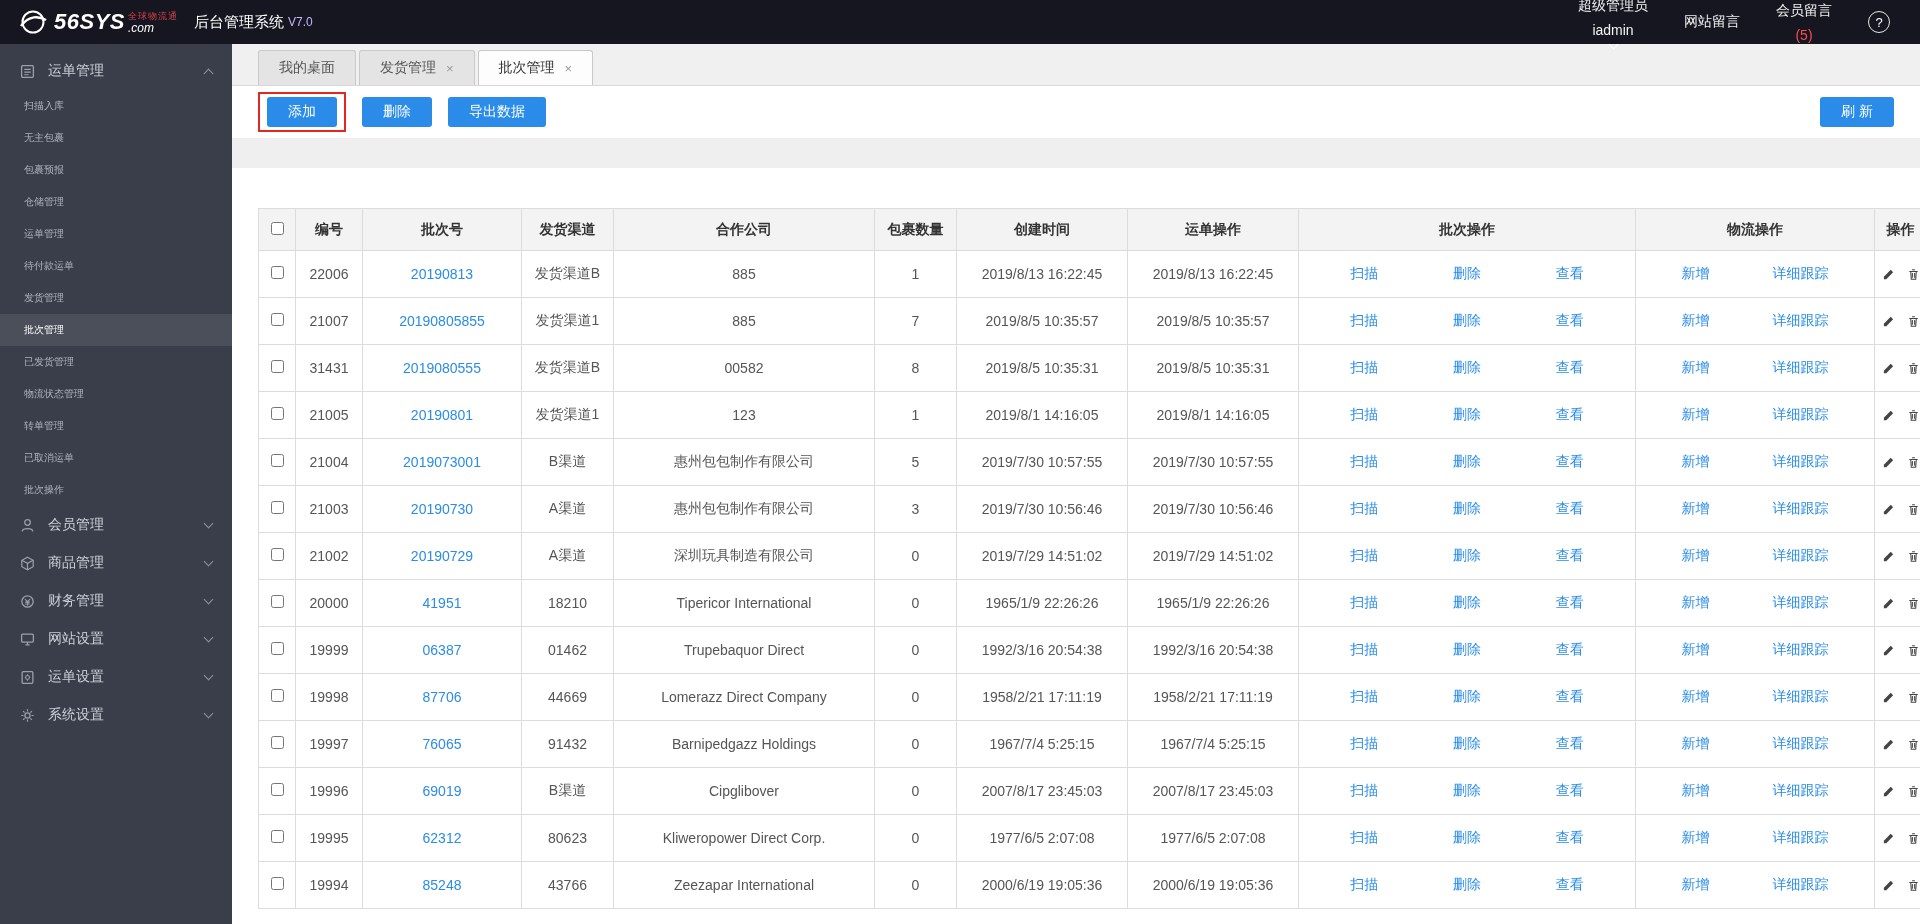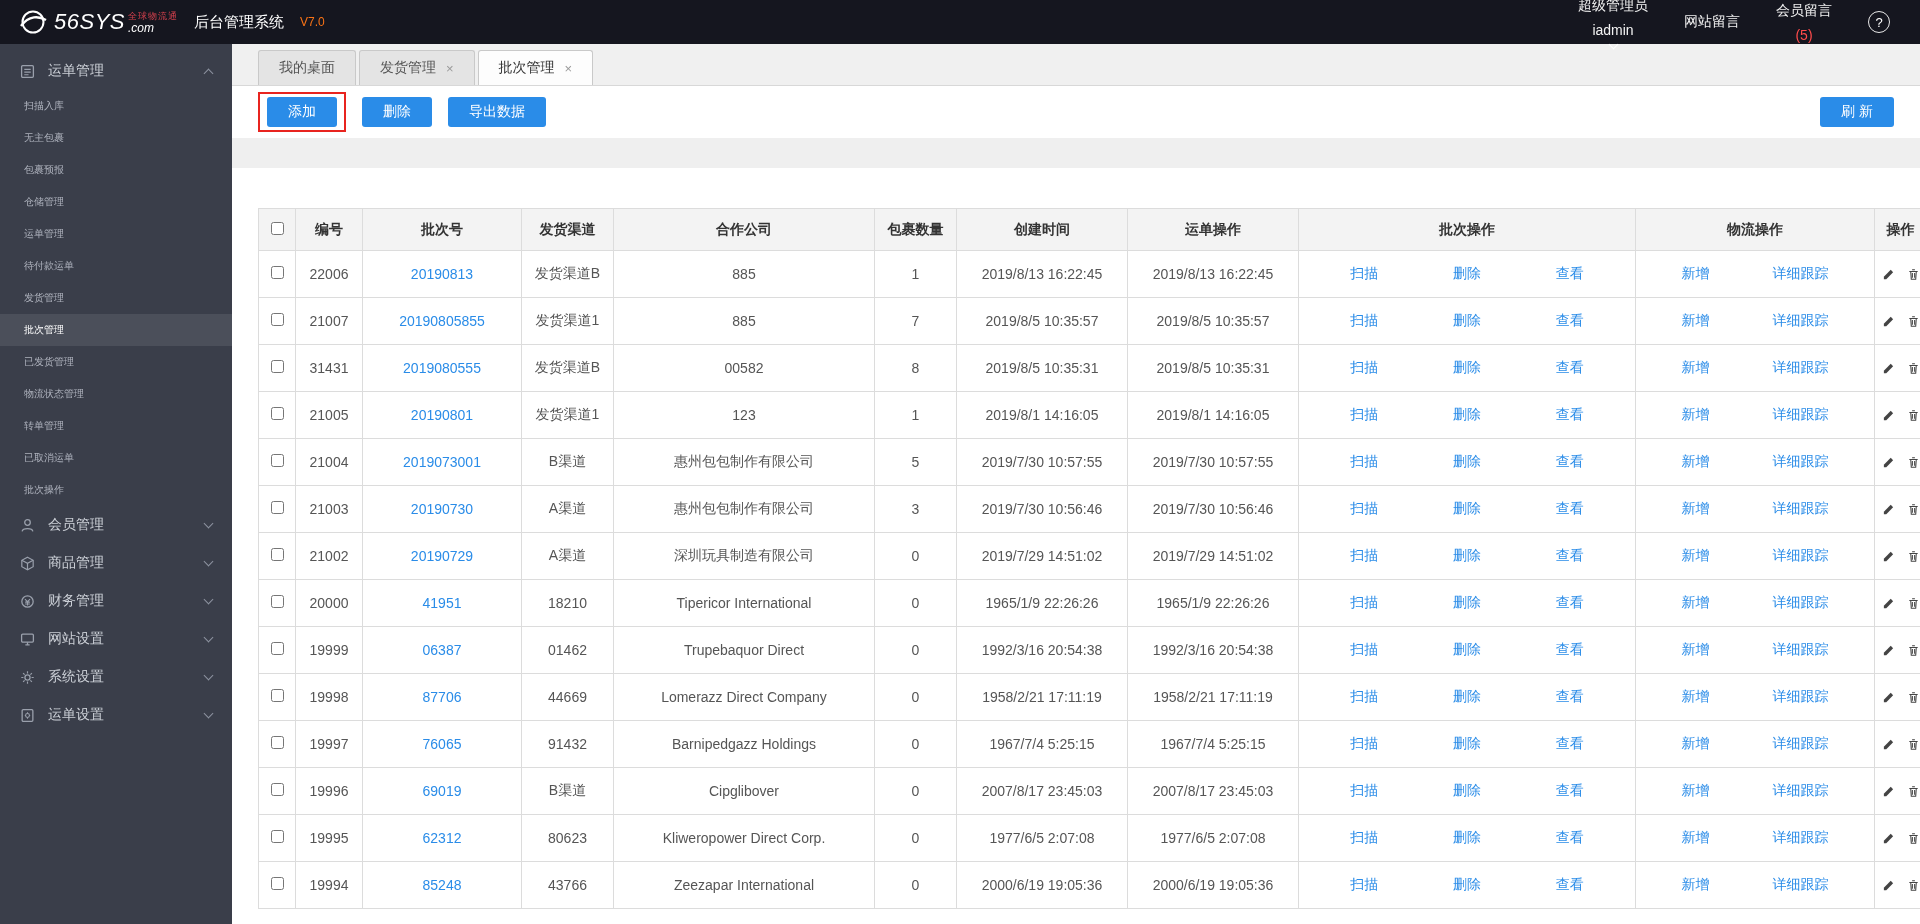--- a/index.html
+++ b/index.html
@@ -4,26 +4,26 @@
 <style>
   * { margin:0; padding:0; box-sizing:border-box; }
   html,body { width:1920px; height:924px; overflow:hidden; }
   body { font-family:"Liberation Sans","DejaVu Sans",sans-serif; background:#efefef; color:#333; font-size:14px; }
   a { text-decoration:none; }
 
   
   .topbar { height:44px; background:#15161f; color:#fff; display:flex; align-items:center; justify-content:space-between; padding:0 30px 0 18px; }
   .topbar-left { display:flex; align-items:center; }
   .logo-mark { display:flex; margin-right:6px; }
-  .logo-text { font-size:22px; font-weight:normal; font-style:italic; letter-spacing:.5px; }
+  .logo-text { font-size:22px; font-weight:bold; font-style:italic; letter-spacing:.5px; }
   .logo-stack { display:flex; flex-direction:column; line-height:1.1; margin:3px 0 0 3px; }
   .logo-slogan { font-size:9px; color:#d8414e; letter-spacing:1px; }
   .logo-suffix { font-size:12px; color:#fff; font-style:italic; }
   .app-title { margin-left:16px; font-size:15px; }
-  .app-version { margin-left:16px; font-size:12px; color:#f97316; }
+  .app-version { margin-left:4px; font-size:12px; color:#c4b5fd; }
   .topbar-right { display:flex; align-items:center; gap:36px; font-size:14px; }
   .tb-item { display:flex; align-items:center; gap:7px; cursor:pointer; color:#f2f2f2;flex-direction:column; }
   .chev-dn { width:7px; height:7px; border-right:1.5px solid #fff; border-bottom:1.5px solid #fff; transform:rotate(45deg); margin-top:-4px; }
   .red { color:#ff4b4b; }
   .help-circle { width:22px; height:22px; border:1.5px solid #e8e8e8; border-radius:50%; display:flex; align-items:center; justify-content:center; font-size:13px; cursor:pointer; }
 
   
   .layout { display:flex; height:880px; }
   .sidebar { width:232px; flex-shrink:0; background:#3a3e4a; padding-top:8px; overflow:hidden; }
   .side-section { height:38px; display:flex; align-items:center; padding:0 20px; cursor:pointer; font-size:14px; color:#ccd0d7; }
@@ -171,36 +171,36 @@
               <rect x="1.5" y="2" width="11" height="7.5" rx="1" fill="none" stroke="currentColor" stroke-width="1.2"></rect>
               <path d="M5 12h4M7 9.5V12" fill="none" stroke="currentColor" stroke-width="1.2"></path>
             </svg>
           </span>
           <span>网站设置</span>
           <span class="chev down"></span>
         </div>
         <div class="side-section">
           <span class="side-icon">
             <svg viewBox="0 0 14 14" width="15" height="15">
-              <circle cx="7" cy="7" r="2.4" fill="none" stroke="currentColor" stroke-width="1.2"></circle>
-              <path d="M7 1.2v2M7 10.8v2M1.2 7h2M10.8 7h2M2.9 2.9l1.4 1.4M9.7 9.7l1.4 1.4M11.1 2.9 9.7 4.3M4.3 9.7l-1.4 1.4" stroke="currentColor" stroke-width="1.1"></path>
-            </svg>
-          </span>
-          <span>系统设置</span>
-          <span class="chev down"></span>
-        </div>
-        <div class="side-section">
-          <span class="side-icon">
-            <svg viewBox="0 0 14 14" width="15" height="15">
               <rect x="2" y="1.5" width="10" height="11" rx="1" fill="none" stroke="currentColor" stroke-width="1.2"></rect>
               <circle cx="7" cy="7" r="1.8" fill="none" stroke="currentColor" stroke-width="1"></circle>
               <path d="M7 4v1M7 9v1M4.5 7h1M8.5 7h1" stroke="currentColor" stroke-width="1"></path>
             </svg>
           </span>
           <span>运单设置</span>
+          <span class="chev down"></span>
+        </div>
+        <div class="side-section">
+          <span class="side-icon">
+            <svg viewBox="0 0 14 14" width="15" height="15">
+              <circle cx="7" cy="7" r="2.4" fill="none" stroke="currentColor" stroke-width="1.2"></circle>
+              <path d="M7 1.2v2M7 10.8v2M1.2 7h2M10.8 7h2M2.9 2.9l1.4 1.4M9.7 9.7l1.4 1.4M11.1 2.9 9.7 4.3M4.3 9.7l-1.4 1.4" stroke="currentColor" stroke-width="1.1"></path>
+            </svg>
+          </span>
+          <span>系统设置</span>
           <span class="chev down"></span>
         </div>
       </div>
   </nav>
 
   <main class="main">
     <div class="tabbar">
         <div class="tab">
           <span>我的桌面</span>
         </div>

